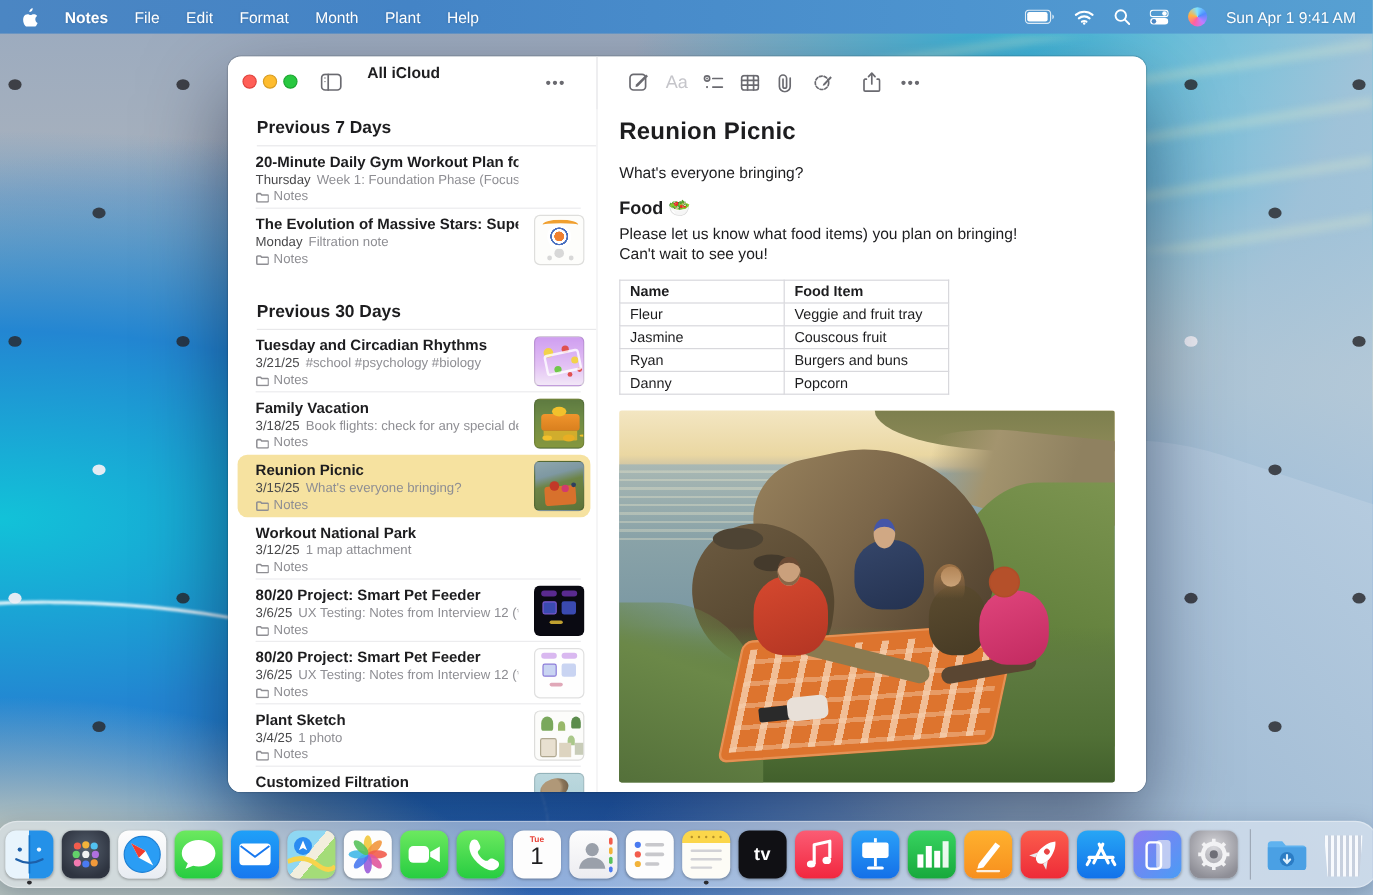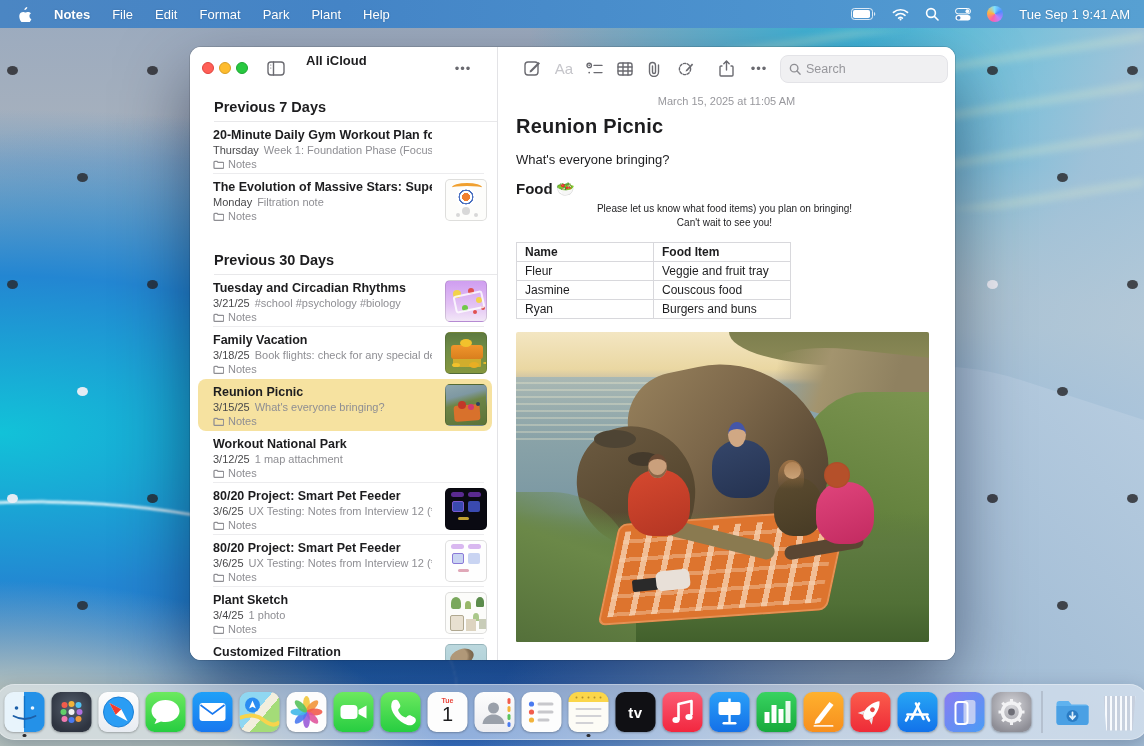--- a/index.html
+++ b/index.html
@@ -125,21 +125,21 @@
     background:radial-gradient(circle at 40% 40%, #b09878 0 45%, #8a7458 60%, #6a5a44 100%);
     transform:rotate(-18deg); box-shadow:12px 18px 0 -2px #9a8468; }
 
   
   #editor-pane { position:absolute; left:308px; top:44px; width:457px; height:569px; background:#fff; }
   .ed-date { text-align:center; font-size:11px; color:#98989d; padding-top:4px; }
   .ed-body { padding:8px 22px 0 18px; color:#1d1d1f; }
   .ed-title { font-size:20px; font-weight:bold; letter-spacing:.2px; }
   .ed-intro { font-size:13px; margin-top:14px; }
   .ed-food { font-size:15px; font-weight:bold; margin-top:13px; }
-  .ed-line { font-size:10px; margin-top:2px; line-height:1.18;text-align:center; }
+  .ed-line { font-size:13px; margin-top:2px; line-height:1.18; }
   .ed-line.first { margin-top:5px; }
   table.note-table { border-collapse:collapse; margin-top:13px; font-size:12px; }
   .note-table th, .note-table td { border:1px solid #d8d8dc; width:137px; height:19px;
     padding:0 8px; text-align:left; font-weight:normal; color:#1d1d1f; }
   .note-table th { font-weight:bold; }
 
   
   .photo { position:relative; width:413px; height:310px; margin-top:13px; border-radius:2px; overflow:hidden;
     background:linear-gradient(180deg,#f3e6c2 0%, #ead7a2 12%, #cfc4a4 15%, #8fa7ad 17%, #7e99a4 48%, #70909e 64%, #6d8a54 66%, #5e7a40 100%); }
   .ph-sea { position:absolute; left:0; top:45px; width:250px; height:200px;
@@ -299,21 +299,21 @@
   <div class="mb-left">
     <span style="display:flex">
       <svg width="14" height="16" viewBox="0 0 17 20">
           <path fill="#fff" d="M11.3 1.2c.1 1-.3 2-.9 2.7-.7.8-1.7 1.3-2.6 1.2-.1-1 .4-2 1-2.6.7-.8 1.8-1.3 2.5-1.3zM14 12.6c0-2.3 1.9-3.4 2-3.4-1.1-1.6-2.8-1.8-3.4-1.8-1.4-.2-2.8.8-3.5.8-.7 0-1.9-.8-3.1-.8-1.6 0-3 .9-3.9 2.4-1.6 2.8-.4 7 1.2 9.3.8 1.1 1.7 2.4 2.9 2.3 1.2 0 1.6-.7 3-.7s1.8.7 3.1.7c1.3 0 2.1-1.1 2.8-2.3.9-1.3 1.3-2.6 1.3-2.6s-2.4-1-2.4-3.9z"></path>
         </svg>
     </span>
     <span class="mb-app">Notes</span>
     <span class="mb-item">File</span>
     <span class="mb-item">Edit</span>
     <span class="mb-item">Format</span>
-    <span class="mb-item">Park</span>
+    <span class="mb-item">Month</span>
     <span class="mb-item">Plant</span>
     <span class="mb-item">Help</span>
   </div>
   <div class="mb-right">
     <span style="display:flex">
       <svg width="25" height="12" viewBox="0 0 25 12">
           <rect x="0.5" y="0.5" width="21" height="11" rx="3" fill="none" stroke="rgba(255,255,255,.8)"></rect>
           <rect x="2" y="2" width="17" height="8" rx="1.8" fill="#fff"></rect>
           <path d="M23 4 v4 a2.2 2.2 0 0 0 0-4z" fill="rgba(255,255,255,.8)"></path>
         </svg>
@@ -334,21 +334,21 @@
     </span>
     <span style="display:flex">
       <svg width="16" height="13" viewBox="0 0 16 13">
           <rect x="0.5" y="0.5" width="15" height="5.4" rx="2.7" fill="none" stroke="#fff"></rect>
           <circle cx="12.4" cy="3.2" r="1.9" fill="#fff"></circle>
           <rect x="0.5" y="7.1" width="15" height="5.4" rx="2.7" fill="#fff"></rect>
           <circle cx="3.6" cy="9.8" r="1.9" fill="#4b86c3"></circle>
         </svg>
     </span>
     <span class="siri-orb"></span>
-    <span class="mb-clock">Tue Sep 1  9:41 AM</span>
+    <span class="mb-clock">Sun Apr 1  9:41 AM</span>
   </div>
 </div>
 
 <div id="notes-window">
 
   <div class="titlebar">
     <div class="traffic t-close"></div>
     <div class="traffic t-min"></div>
     <div class="traffic t-zoom"></div>
 
@@ -413,27 +413,20 @@
     <div class="tb-btn" style="left:520px; width:32px;">
       <svg class="ico" width="15" height="17" viewBox="0 0 15 17">
           <path d="M3 6 H2 a1 1 0 0 0 -1 1 v8 a1 1 0 0 0 1 1 h11 a1 1 0 0 0 1-1 V7 a1 1 0 0 0 -1-1 h-1"></path>
           <line x1="7.5" y1="1.5" x2="7.5" y2="10"></line>
           <path d="M4.8 3.8 L7.5 1 L10.2 3.8"></path>
         </svg>
     </div>
 
     <div class="tb-btn" style="left:554px; width:30px; color:#6a6a70; font-size:13px; letter-spacing:1px;">•••</div>
 
-    <div class="search-field">
-      <svg width="12" height="12" viewBox="0 0 14 14" fill="none" stroke="#8e8e93" stroke-width="1.6" stroke-linecap="round">
-          <circle cx="6" cy="6" r="4.4"></circle>
-          <path d="M9.4 9.4 L13 13"></path>
-        </svg>
-      <input placeholder="Search" style="">
-    </div>
   </div>
 
   <div id="pane-divider"></div>
 
   <div id="list-pane">
     <div class="section-h">Previous 7 Days</div>
     <div class="sec-line"></div>
 
     <div class="note-row">
       <div class="nr-title">20-Minute Daily Gym Workout Plan for One Month</div>
@@ -551,45 +544,48 @@
     </div>
 
     <div class="note-row">
       <div class="nr-title">Customized Filtration</div>
 
       <div class="thumb th-filtration"></div>
     </div>
   </div>
 
   <div id="editor-pane">
-    <div class="ed-date">March 15, 2025 at 11:05 AM</div>
     <div class="ed-body">
       <div class="ed-title">Reunion Picnic</div>
       <div class="ed-intro">What's everyone bringing?</div>
       <div class="ed-food">Food 🥗</div>
       <div class="ed-line first">Please let us know what food items) you plan on bringing!</div>
       <div class="ed-line">Can't wait to see you!</div>
 
       <table class="note-table">
         <tbody>
             <tr>
           <th>Name</th>
           <th>Food Item</th>
         </tr>
         <tr>
               <td>Fleur</td>
               <td>Veggie and fruit tray</td>
             </tr>
         <tr>
               <td>Jasmine</td>
-              <td>Couscous food</td>
+              <td>Couscous fruit</td>
             </tr>
         <tr>
               <td>Ryan</td>
               <td>Burgers and buns</td>
+            </tr>
+        <tr>
+              <td>Danny</td>
+              <td>Popcorn</td>
             </tr>
       </tbody>
         </table>
 
       <div class="photo">
         <div class="ph-sea"></div>
         <div class="ph-glint"></div>
         <div class="ph-far"></div>
         <div class="ph-path"></div>
         <div class="ph-grass-r"></div>

